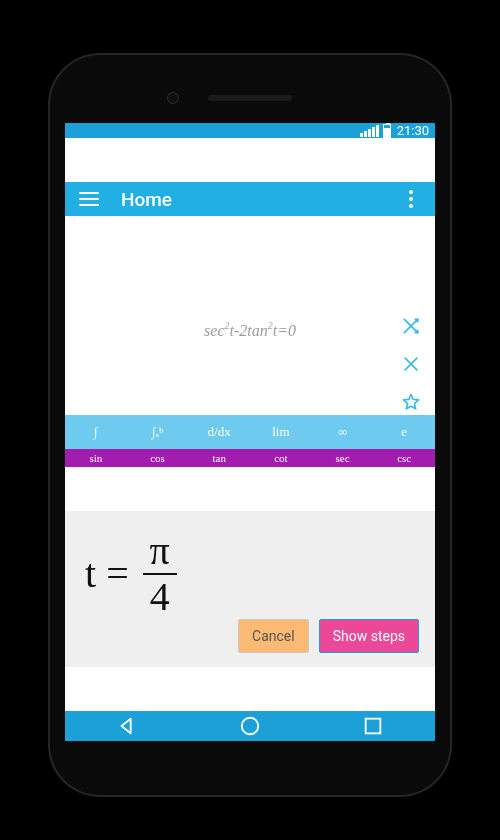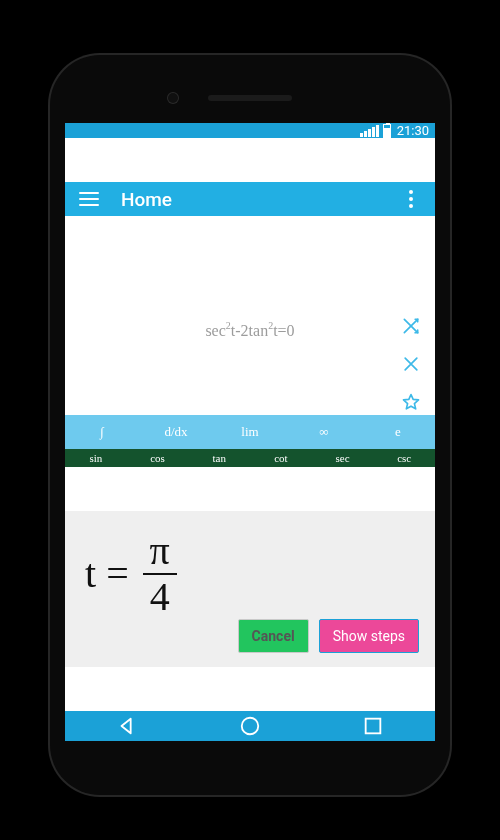--- a/index.html
+++ b/index.html
@@ -72,36 +72,36 @@
   .hamburger span:nth-child(1){top:0}
   .hamburger span:nth-child(2){top:6px}
   .hamburger span:nth-child(3){top:12px}
   .ab-title{ margin-left:22px; font-size:19px; font-weight:500;}
   .ab-more{ margin-left:auto; width:20px; display:flex; flex-direction:column; align-items:center; gap:3px; cursor:pointer;}
   .ab-more i{width:4px;height:4px;border-radius:50%;background:#fff;}
 
   
   .input-area {
     position:relative; height:174px; background:#fff;
-    display:flex; align-items:center; justify-content:center;
+    display:flex; align-items:center; justify-content:center;font-style:italic;
   }
   .equation { color:#9c9c9c; font-size:16px; font-family:"Times New Roman",serif; margin-top:30px;}
   .equation sup{font-size:10px; position:relative; top:-1px;}
   .side-actions{
     position:absolute; right:14px; top:56px;
     display:flex; flex-direction:column; gap:18px;
   }
   .ico { width:20px; height:20px; color:#3db9e8; display:flex; align-items:center; justify-content:center;}
   .ico svg{width:100%;height:100%;stroke:currentColor;fill:none;stroke-width:2;}
 
   
   .kbd { background:#6ecaee; color:#fff; font-size:13px;}
   .kbd-row{ display:flex;}
   .kbd-row.r1{ height:34px;}
-  .kbd-row.r2{ height:18px; font-size:11px; background:#14532d; overflow:hidden;}
+  .kbd-row.r2{ height:18px; font-size:11px; background:#a21caf; overflow:hidden;}
   .kbd-key{ flex:1; display:flex; align-items:center; justify-content:center; font-family:"Times New Roman",serif;}
 
   
   .sheet{
     flex:1; background:#efefef;
     display:flex; flex-direction:column;
     padding:18px 16px 14px;
   }
   .sheet-title{ font-size:18px; color:#202020; margin-bottom:16px;}
   .solution{
@@ -114,21 +114,21 @@
   .frac .num{ padding:0 6px;}
   .frac .bar{ width:100%; height:2px; background:#111; min-width:34px;}
   .frac .den{ padding:0 6px;}
   .sheet-actions{
     margin-top:auto; display:flex; justify-content:flex-end; gap:10px;
   }
   .btn{
     font-size:14px; padding:8px 13px; border-radius:2px; cursor:pointer;
     font-family:inherit;
   }
-  .btn-cancel{ background:#22c55e; color:#555; border:1px solid #c9c9c9;font-weight:bold;}
+  .btn-cancel{ background:#fdba74; color:#555; border:1px solid #c9c9c9;}
   .btn-primary{ background:#ec4899; color:#fff; border:1px solid #1ba1d7;}
 
   
   .navbar{
     height:44px; background:#1ba1d7;
     display:flex; align-items:center; justify-content:space-around;
   }
   .navbar .nav{ width:30px; height:30px; color:#fff; cursor:pointer; display:flex; align-items:center; justify-content:center;}
   .navbar svg{width:22px;height:22px;stroke:#fff;fill:none;stroke-width:2;}
 </style>
@@ -189,20 +189,21 @@
           <svg viewBox="0 0 24 24">
               <path d="M12 3l2.6 5.9 6.4.6-4.9 4.4 1.5 6.3L12 17l-5.6 3.2 1.5-6.3L3 9.5l6.4-.6z" stroke-linejoin="round"></path>
             </svg>
         </div>
       </div>
     </div>
 
     <div class="kbd">
       <div class="kbd-row r1">
         <div class="kbd-key">∫</div>
+        <div class="kbd-key">∫ₐᵇ</div>
         <div class="kbd-key">d/dx</div>
         <div class="kbd-key">lim</div>
         <div class="kbd-key">∞</div>
         <div class="kbd-key">e</div>
       </div>
       <div class="kbd-row r2">
         <div class="kbd-key">sin</div>
         <div class="kbd-key">cos</div>
         <div class="kbd-key">tan</div>
         <div class="kbd-key">cot</div>

